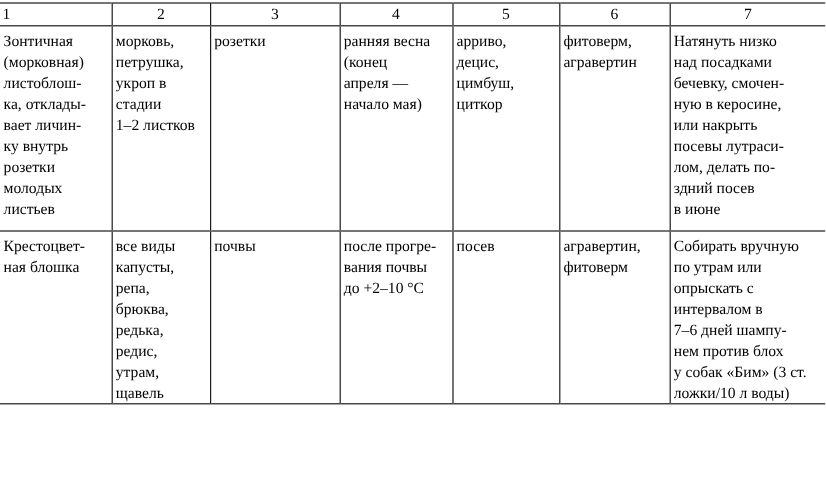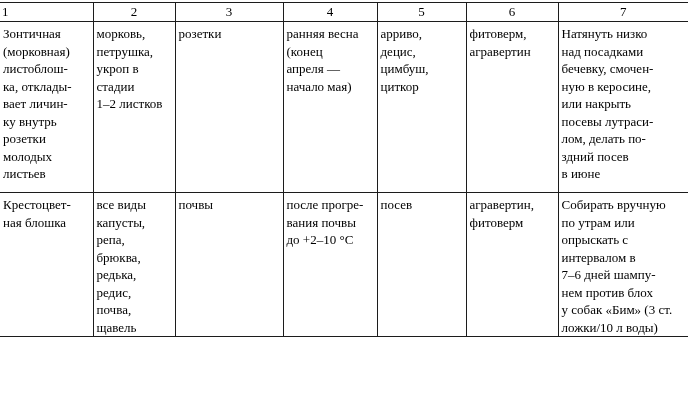--- a/index.html
+++ b/index.html
@@ -122,21 +122,21 @@
       </tr>
       <tr class="data-row data-row-2">
         <td>Крестоцвет-
 ная блошка</td>
         <td>все виды
 капусты,
 репа,
 брюква,
 редька,
 редис,
-почва,
+утрам,
 щавель</td>
         <td>почвы</td>
         <td>после прогре-
 вания почвы
 до +2–10 °C</td>
         <td>посев</td>
         <td>агравертин,
 фитоверм</td>
         <td>Собирать вручную
 по утрам или

